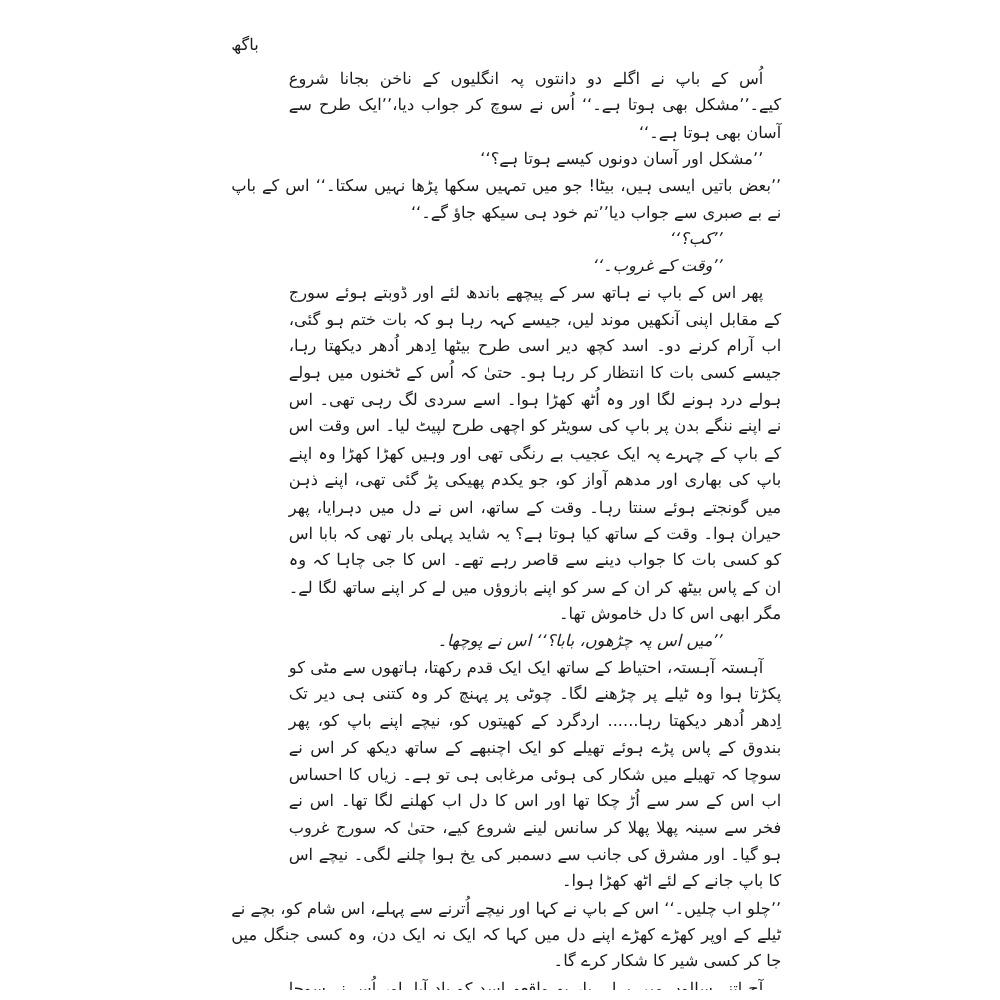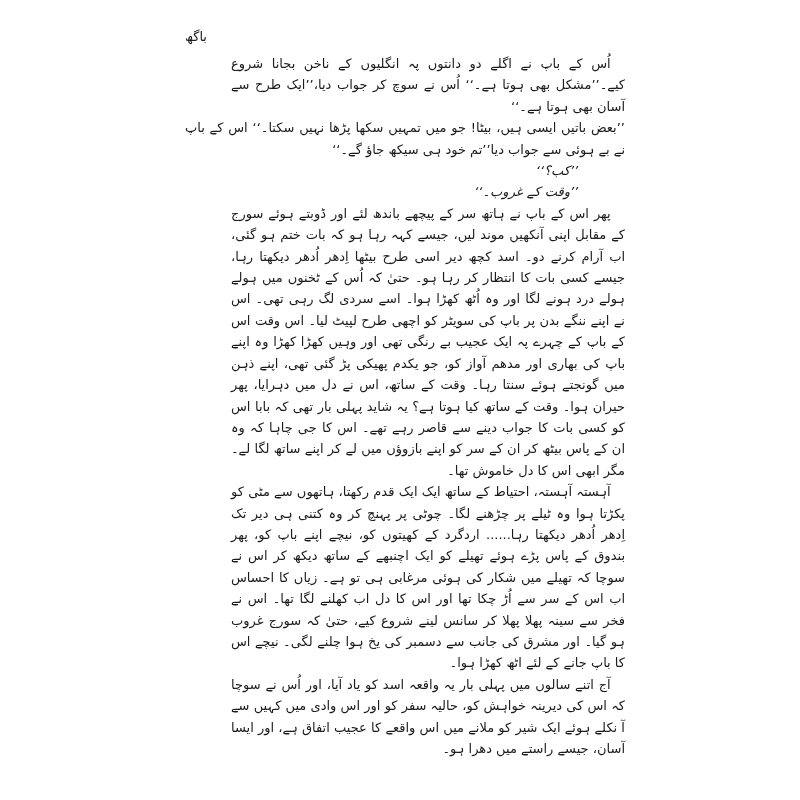--- a/index.html
+++ b/index.html
@@ -47,22 +47,25 @@
 </head>
 <body>
 
 <div class="canvas">
   <div class="page-column">
 
     <div class="running-title">باگھ</div>
 
     <div class="text-block">
       <p class="indent">اُس کے باپ نے اگلے دو دانتوں پہ انگلیوں کے ناخن بجانا شروع کیے۔’’مشکل بھی ہوتا ہے۔‘‘ اُس نے سوچ کر جواب دیا،’’ایک طرح سے آسان بھی ہوتا ہے۔‘‘</p>
-      <p class="noindent">’’بعض باتیں ایسی ہیں، بیٹا! جو میں تمہیں سکھا پڑھا نہیں سکتا۔‘‘ اس کے باپ نے بے ہوئی سے جواب دیا’’تم خود ہی سیکھ جاؤ گے۔‘‘</p>
+      <p class="indent">’’مشکل اور آسان دونوں کیسے ہوتا ہے؟‘‘</p>
+      <p class="noindent">’’بعض باتیں ایسی ہیں، بیٹا! جو میں تمہیں سکھا پڑھا نہیں سکتا۔‘‘ اس کے باپ نے بے صبری سے جواب دیا’’تم خود ہی سیکھ جاؤ گے۔‘‘</p>
       <p class="dialog">’’کب؟‘‘</p>
       <p class="dialog">’’وقت کے غروب۔‘‘</p>
       <p class="indent">پھر اس کے باپ نے ہاتھ سر کے پیچھے باندھ لئے اور ڈوبتے ہوئے سورج کے مقابل اپنی آنکھیں موند لیں، جیسے کہہ رہا ہو کہ بات ختم ہو گئی، اب آرام کرنے دو۔ اسد کچھ دیر اسی طرح بیٹھا اِدھر اُدھر دیکھتا رہا، جیسے کسی بات کا انتظار کر رہا ہو۔ حتیٰ کہ اُس کے ٹخنوں میں ہولے ہولے درد ہونے لگا اور وہ اُٹھ کھڑا ہوا۔ اسے سردی لگ رہی تھی۔ اس نے اپنے ننگے بدن پر باپ کی سویٹر کو اچھی طرح لپیٹ لیا۔ اس وقت اس کے باپ کے چہرے پہ ایک عجیب بے رنگی تھی اور وہیں کھڑا کھڑا وہ اپنے باپ کی بھاری اور مدھم آواز کو، جو یکدم پھیکی پڑ گئی تھی، اپنے ذہن میں گونجتے ہوئے سنتا رہا۔ وقت کے ساتھ، اس نے دل میں دہرایا، پھر حیران ہوا۔ وقت کے ساتھ کیا ہوتا ہے؟ یہ شاید پہلی بار تھی کہ بابا اس کو کسی بات کا جواب دینے سے قاصر رہے تھے۔ اس کا جی چاہا کہ وہ ان کے پاس بیٹھ کر ان کے سر کو اپنے بازوؤں میں لے کر اپنے ساتھ لگا لے۔ مگر ابھی اس کا دل خاموش تھا۔</p>
+      <p class="dialog">’’میں اس پہ چڑھوں، بابا؟‘‘ اس نے پوچھا۔</p>
       <p class="indent">آہستہ آہستہ، احتیاط کے ساتھ ایک ایک قدم رکھتا، ہاتھوں سے مٹی کو پکڑتا ہوا وہ ٹیلے پر چڑھنے لگا۔ چوٹی پر پہنچ کر وہ کتنی ہی دیر تک اِدھر اُدھر دیکھتا رہا...... اردگرد کے کھیتوں کو، نیچے اپنے باپ کو، پھر بندوق کے پاس پڑے ہوئے تھیلے کو ایک اچنبھے کے ساتھ دیکھ کر اس نے سوچا کہ تھیلے میں شکار کی ہوئی مرغابی ہی تو ہے۔ زیاں کا احساس اب اس کے سر سے اُڑ چکا تھا اور اس کا دل اب کھلنے لگا تھا۔ اس نے فخر سے سینہ پھلا پھلا کر سانس لینے شروع کیے، حتیٰ کہ سورج غروب ہو گیا۔ اور مشرق کی جانب سے دسمبر کی یخ ہوا چلنے لگی۔ نیچے اس کا باپ جانے کے لئے اٹھ کھڑا ہوا۔</p>
+      <p class="noindent">’’چلو اب چلیں۔‘‘ اس کے باپ نے کہا اور نیچے اُترنے سے پہلے، اس شام کو، بچے نے ٹیلے کے اوپر کھڑے کھڑے اپنے دل میں کہا کہ ایک نہ ایک دن، وہ کسی جنگل میں جا کر کسی شیر کا شکار کرے گا۔</p>
       <p class="indent">آج اتنے سالوں میں پہلی بار یہ واقعہ اسد کو یاد آیا، اور اُس نے سوچا کہ اس کی دیرینہ خواہش کو، حالیہ سفر کو اور اس وادی میں کہیں سے آ نکلے ہوئے ایک شیر کو ملانے میں اس واقعے کا عجیب اتفاق ہے، اور ایسا آسان، جیسے راستے میں دھرا ہو۔</p>
     </div>
 
   </div>
 </div>
 
 </body></html>

